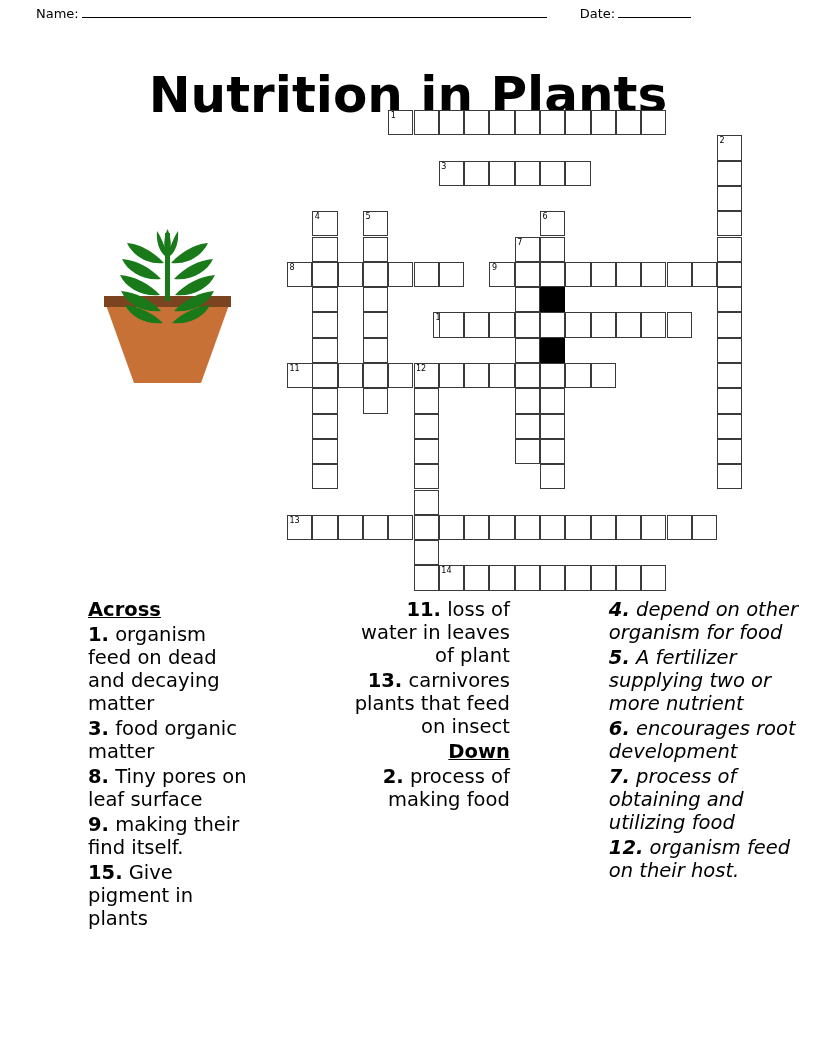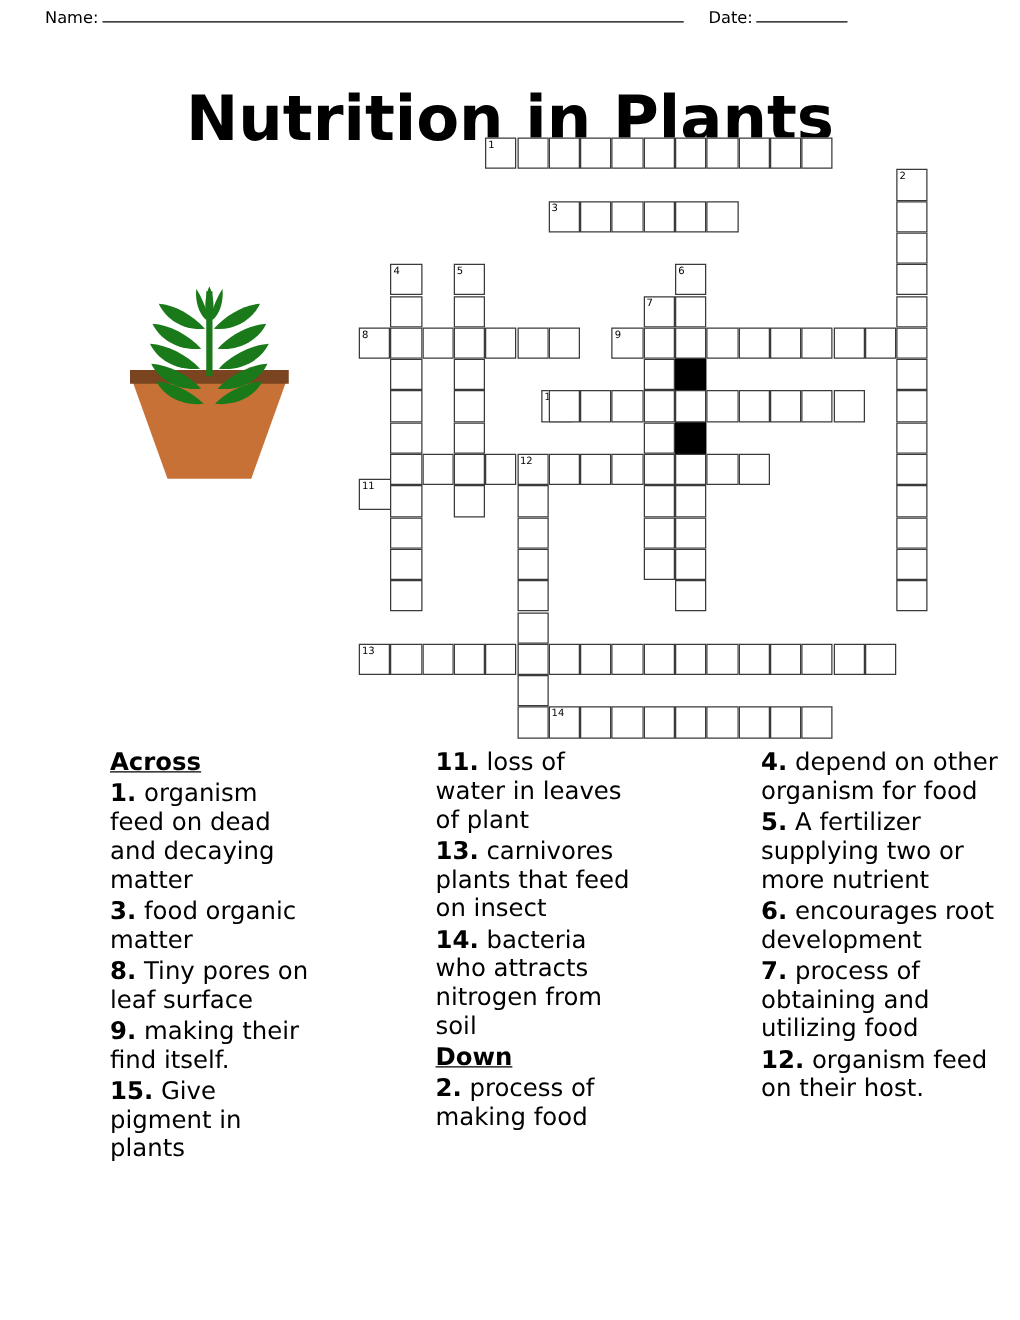--- a/index.html
+++ b/index.html
@@ -32,21 +32,21 @@
     font-size: 13px;
     white-space: nowrap;
   }
   .blank-line {
     border-bottom: 1px solid #000;
     height: 13px;
     margin-left: 3px;
   }
   .name-blank { width: 465px; }
   .date-blank { width: 73px; }
-  .date-label { margin-left: 20px; }
+  .date-label { margin-left: 33px; }
 
   
   .puzzle-title {
     position: absolute;
     top: 34px;
     left: 0;
     width: 816px;
     text-align: center;
     font-size: 50px;
     font-weight: 700;
@@ -103,22 +103,22 @@
     width: 816px;
     height: 400px;
     display: flex;
     gap: 0px;
   }
   .clue-col {
     box-sizing: border-box;
     margin-left: 43px;
   }
   .col-1 { width: 245px; padding-left: 45px; padding-right: 12px; }
-  .col-2 { width: 242px; padding-left: 44px; padding-right: 10px; }
-  .col-3 { width: 285px; padding-left: 46px; padding-right: 14px; }
+  .col-2 { width: 242px; padding-left: 44px; padding-right: 10px; text-align: right; }
+  .col-3 { width: 285px; padding-left: 46px; padding-right: 14px; font-style: italic; }
 
   .clue-heading {
     font-size: 19.5px;
     font-weight: bold;
     text-decoration: underline;
     line-height: 24px;
     margin: 0 0 1px 0;
   }
   .clue-item {
     font-size: 19.5px;
@@ -218,21 +218,21 @@
     <div class="cw-cell" style="left: 438.8px; top: 312.4px; width: 25.3px; height: 25.3px;"></div>
     <div class="cw-cell" style="left: 464.1px; top: 312.4px; width: 25.3px; height: 25.3px;"></div>
     <div class="cw-cell" style="left: 489.4px; top: 312.4px; width: 25.3px; height: 25.3px;"></div>
     <div class="cw-cell" style="left: 514.7px; top: 312.4px; width: 25.3px; height: 25.3px;"></div>
     <div class="cw-cell" style="left: 540px; top: 312.4px; width: 25.3px; height: 25.3px;"></div>
     <div class="cw-cell" style="left: 565.3px; top: 312.4px; width: 25.3px; height: 25.3px;"></div>
     <div class="cw-cell" style="left: 590.6px; top: 312.4px; width: 25.3px; height: 25.3px;"></div>
     <div class="cw-cell" style="left: 615.9px; top: 312.4px; width: 25.3px; height: 25.3px;"></div>
     <div class="cw-cell" style="left: 641.2px; top: 312.4px; width: 25.3px; height: 25.3px;"></div>
     <div class="cw-cell" style="left: 666.5px; top: 312.4px; width: 25.3px; height: 25.3px;"></div>
-    <div class="cw-cell" style="left: 287px; top: 363px; width: 37px; height: 25.3px; margin-top: 20px;">
+    <div class="cw-cell" style="left: 287px; top: 363px; width: 37px; height: 25.3px;">
       <span class="cw-num">11</span>
     </div>
     <div class="cw-cell" style="left: 312.3px; top: 363px; width: 25.3px; height: 25.3px;"></div>
     <div class="cw-cell" style="left: 337.6px; top: 363px; width: 25.3px; height: 25.3px;"></div>
     <div class="cw-cell" style="left: 362.9px; top: 363px; width: 25.3px; height: 25.3px;"></div>
     <div class="cw-cell" style="left: 388.2px; top: 363px; width: 25.3px; height: 25.3px;"></div>
     <div class="cw-cell" style="left: 413.5px; top: 363px; width: 25.3px; height: 25.3px;">
       <span class="cw-num">12</span>
     </div>
     <div class="cw-cell" style="left: 438.8px; top: 363px; width: 25.3px; height: 25.3px;"></div>
@@ -339,21 +339,20 @@
     <div class="clue-item"><span class="clue-num">1.</span> <span>organism feed on dead and decaying matter</span></div>
     <div class="clue-item"><span class="clue-num">3.</span> <span>food organic matter</span></div>
     <div class="clue-item"><span class="clue-num">8.</span> <span>Tiny pores on leaf surface</span></div>
     <div class="clue-item"><span class="clue-num">9.</span> <span>making their find itself.</span></div>
     <div class="clue-item"><span class="clue-num">15.</span> <span>Give pigment in plants</span></div>
   </div>
 
   <div class="clue-col col-2">
     <div class="clue-item"><span class="clue-num">11.</span> <span>loss of water in leaves of plant</span></div>
     <div class="clue-item"><span class="clue-num">13.</span> <span>carnivores plants that feed on insect</span></div>
-    <div class="clue-item"><span class="clue-num">14.</span> <span>bacteria who attracts nitrogen from soil</span></div>
     <div class="clue-heading">Down</div>
     <div class="clue-item"><span class="clue-num">2.</span> <span>process of making food</span></div>
   </div>
 
   <div class="clue-col col-3">
     <div class="clue-item"><span class="clue-num">4.</span> <span>depend on other organism for food</span></div>
     <div class="clue-item"><span class="clue-num">5.</span> <span>A fertilizer supplying two or more nutrient</span></div>
     <div class="clue-item"><span class="clue-num">6.</span> <span>encourages root development</span></div>
     <div class="clue-item"><span class="clue-num">7.</span> <span>process of obtaining and utilizing food</span></div>
     <div class="clue-item"><span class="clue-num">12.</span> <span>organism feed on their host.</span></div>

